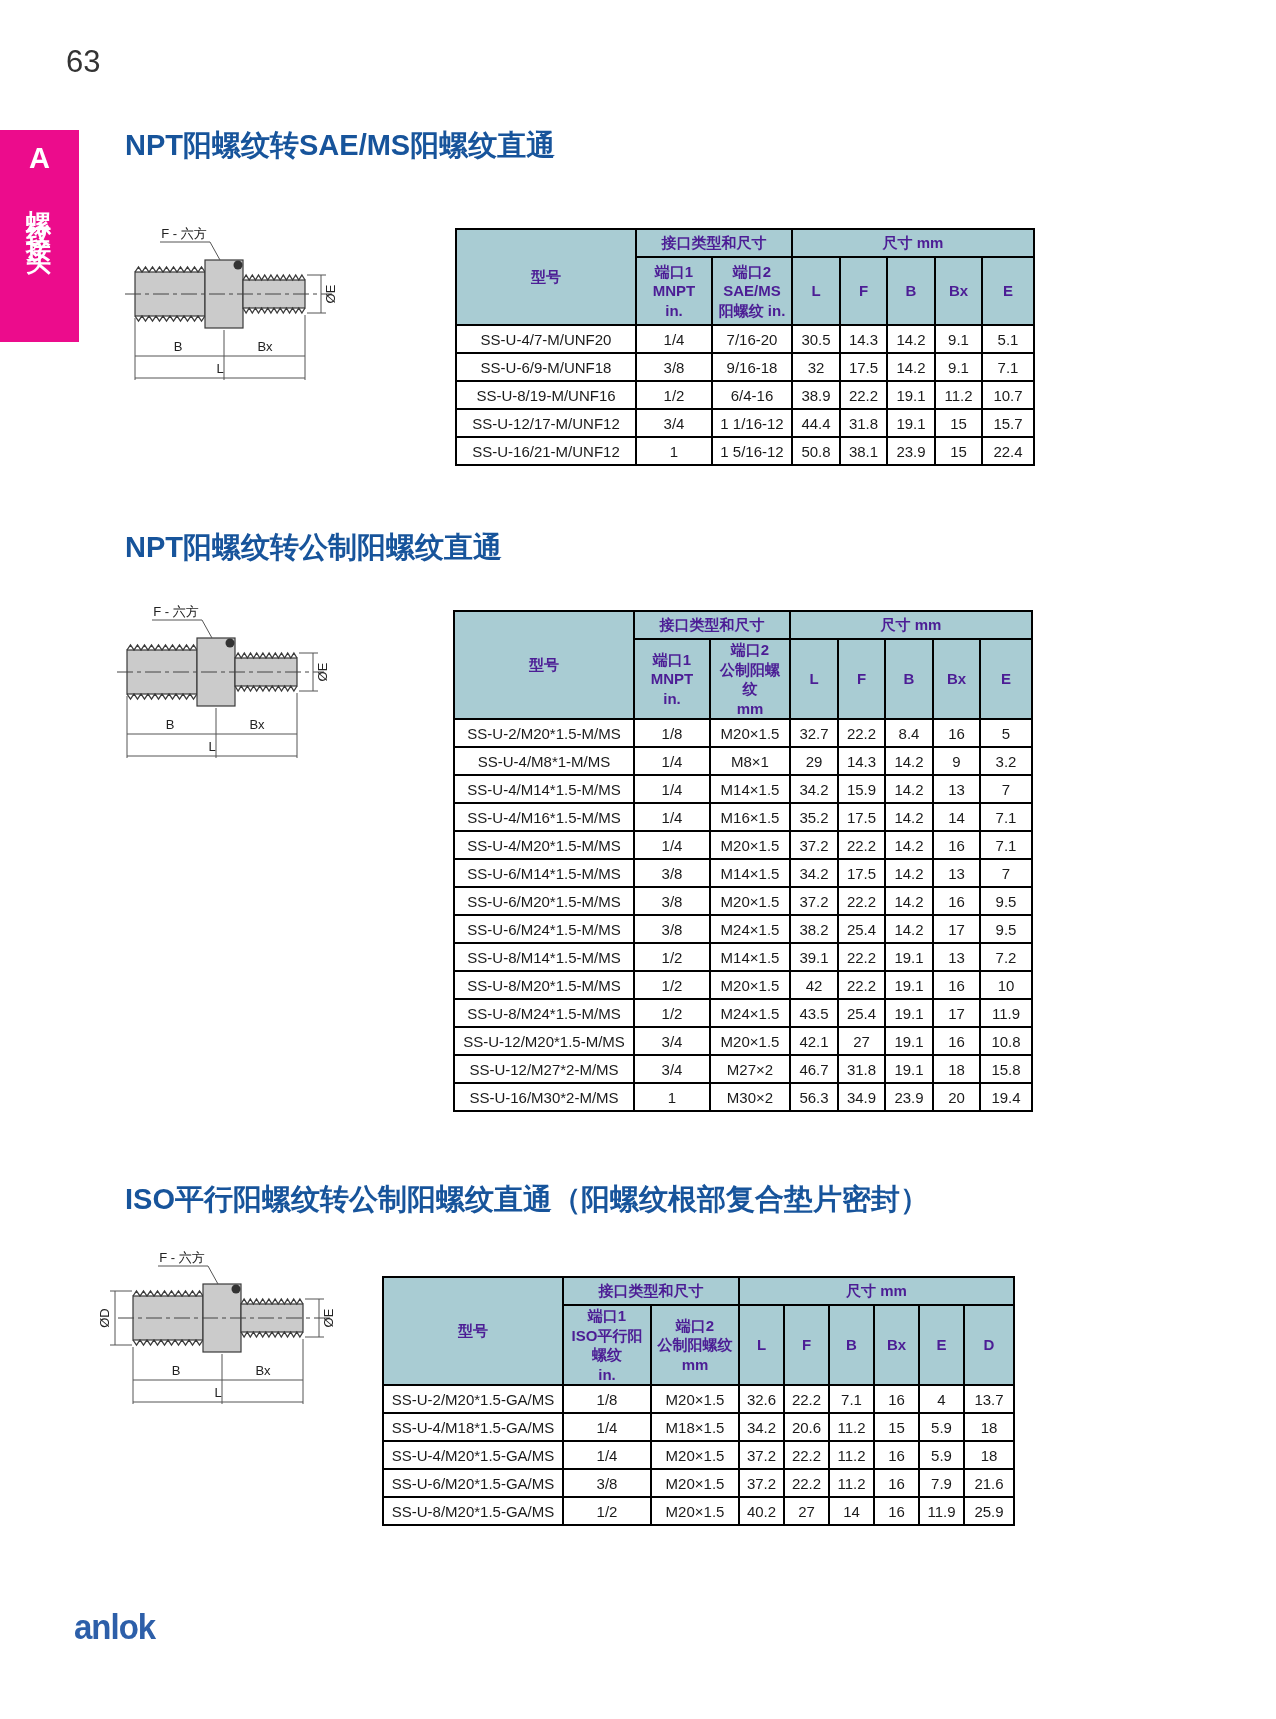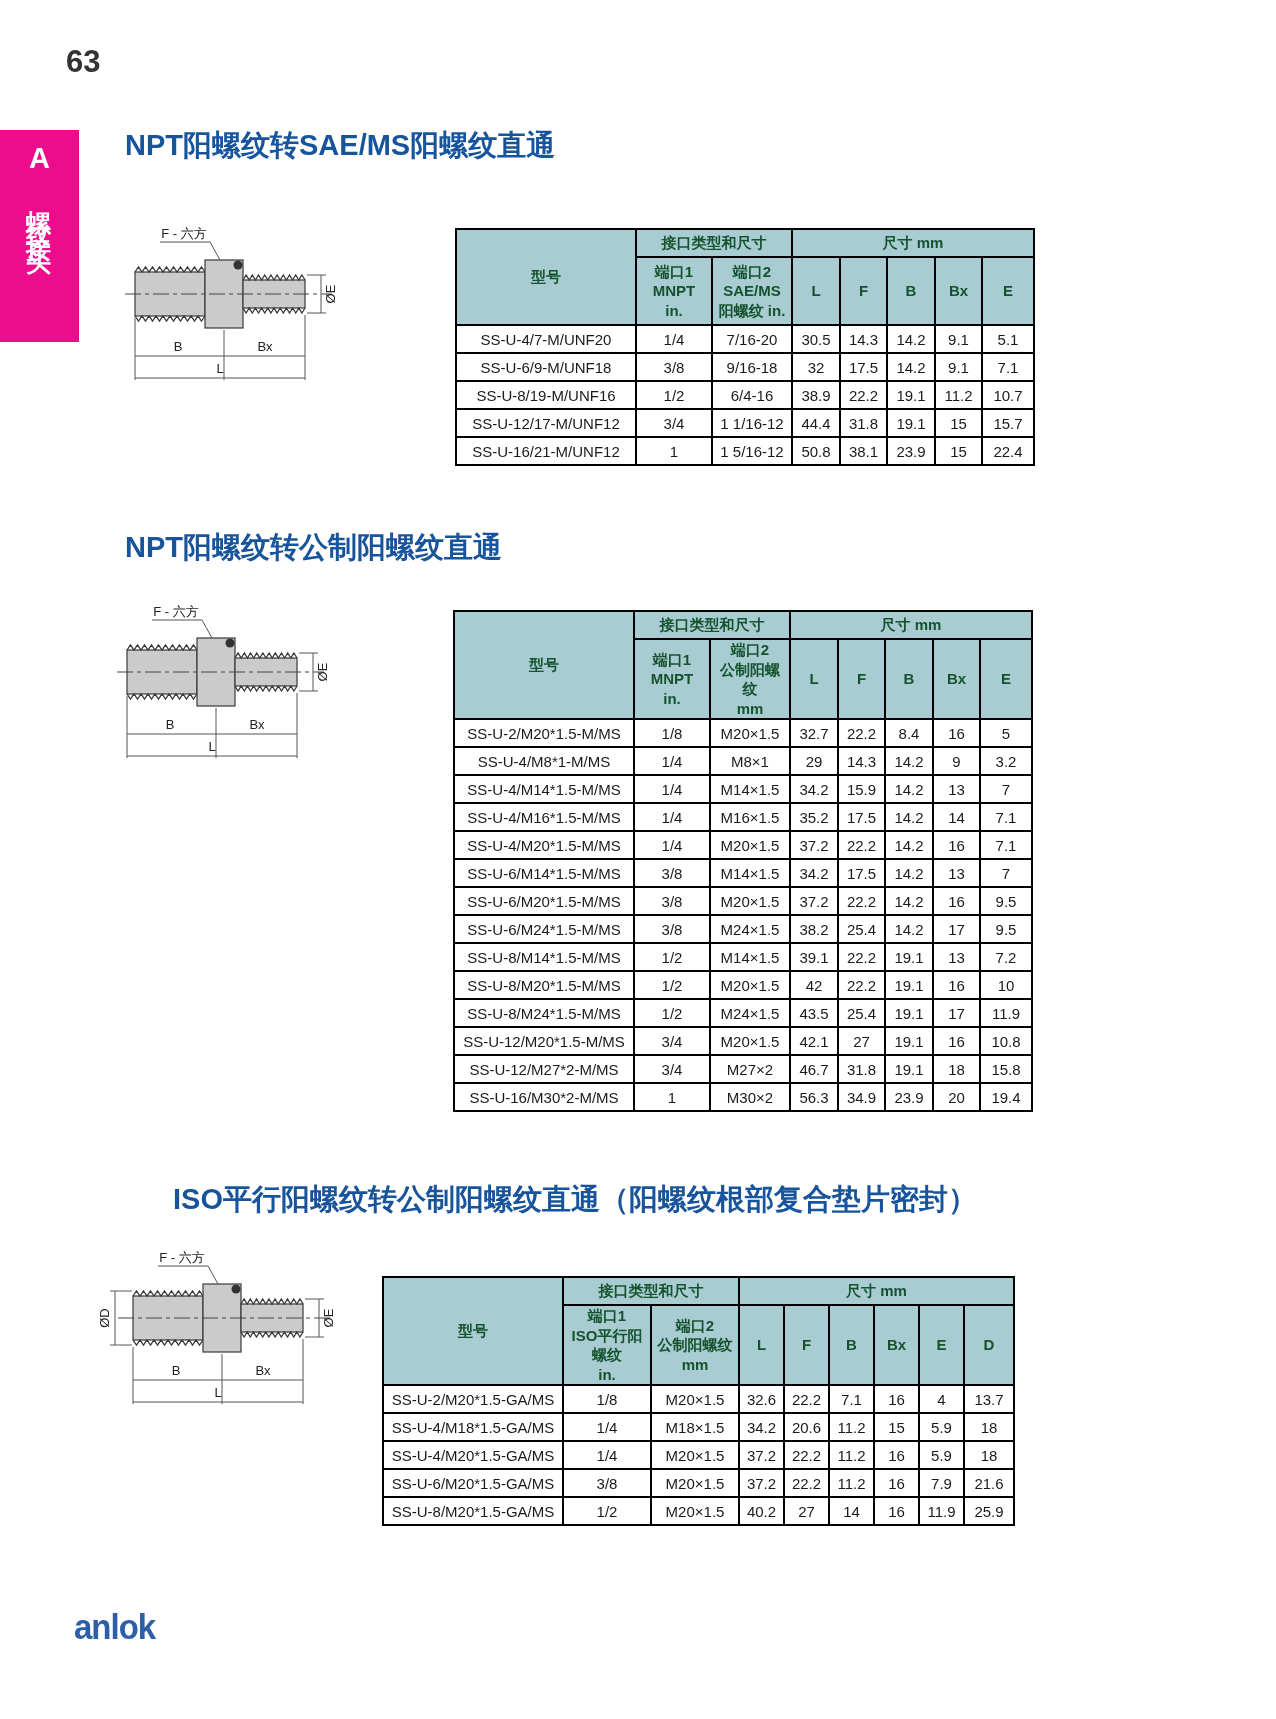--- a/index.html
+++ b/index.html
@@ -4,40 +4,40 @@
 <style>
   :root{
     --accent-pink:#ec0c8c;
     --heading-blue:#17549b;
     --thead-fill:#a9ccd3;
     --logo-blue:#2d5fa9;
   }
   html,body{margin:0;padding:0;background:#fff;}
   .page{position:relative;width:1276px;height:1719px;background:#ffffff;
         font-family:"Liberation Sans","DejaVu Sans",sans-serif;color:#1a1a1a;overflow:hidden;}
-  .page-num{position:absolute;left:66px;top:44px;font-size:31px;font-weight:bold;color:#333;}
+  .page-num{position:absolute;left:66px;top:44px;font-size:31px;font-weight:normal;color:#333;}
   .side-tab{position:absolute;left:0;top:130px;width:79px;height:212px;background:var(--accent-pink);
             color:#fff;display:flex;flex-direction:column;align-items:center;}
   .side-letter{font-size:29px;font-weight:bold;margin-top:12px;}
   .side-label{margin-top:14px;font-size:25px;font-weight:bold;writing-mode:vertical-rl;
               text-orientation:upright;letter-spacing:13px;}
   .sec-title{position:absolute;font-size:29px;font-weight:bold;color:var(--heading-blue);white-space:nowrap;}
   #title1{left:125px;top:126px;}
   #title2{left:125px;top:528px;}
-  #title3{left:125px;top:1180px;margin-left:48px;}
+  #title3{left:125px;top:1180px;}
   .logo{position:absolute;left:74px;top:1608px;font-size:33px;font-weight:bold;color:var(--logo-blue);
         letter-spacing:-1px;transform:scaleY(1.08);}
   
   table.spec{position:absolute;border-collapse:collapse;table-layout:fixed;background:#fff;}
   #table1{left:455px;top:228px;}
   #table2{left:453px;top:610px;}
   #table3{left:382px;top:1276px;}
   table.spec th,table.spec td{border:2px solid #000;text-align:center;vertical-align:middle;
       font-size:15px;padding:0 2px;overflow:hidden;}
-  table.spec th{background:var(--thead-fill);font-weight:bold;color:#14532d;}
+  table.spec th{background:var(--thead-fill);font-weight:bold;color:#4c1d95;}
   table.spec .group-row th{height:26px;}
   table.spec .sub-row th{height:66px;white-space:pre-line;line-height:1.3;}
   table.spec tbody td{height:26px;white-space:nowrap;}
   
   .diagram{position:absolute;}
   #dia1{left:120px;top:222px;}
   #dia2{left:112px;top:600px;}
   #dia3{left:100px;top:1246px;}
   .diagram svg{display:block;}
   .dwg-line{stroke:#3a3a3a;stroke-width:1.3;fill:none;}

